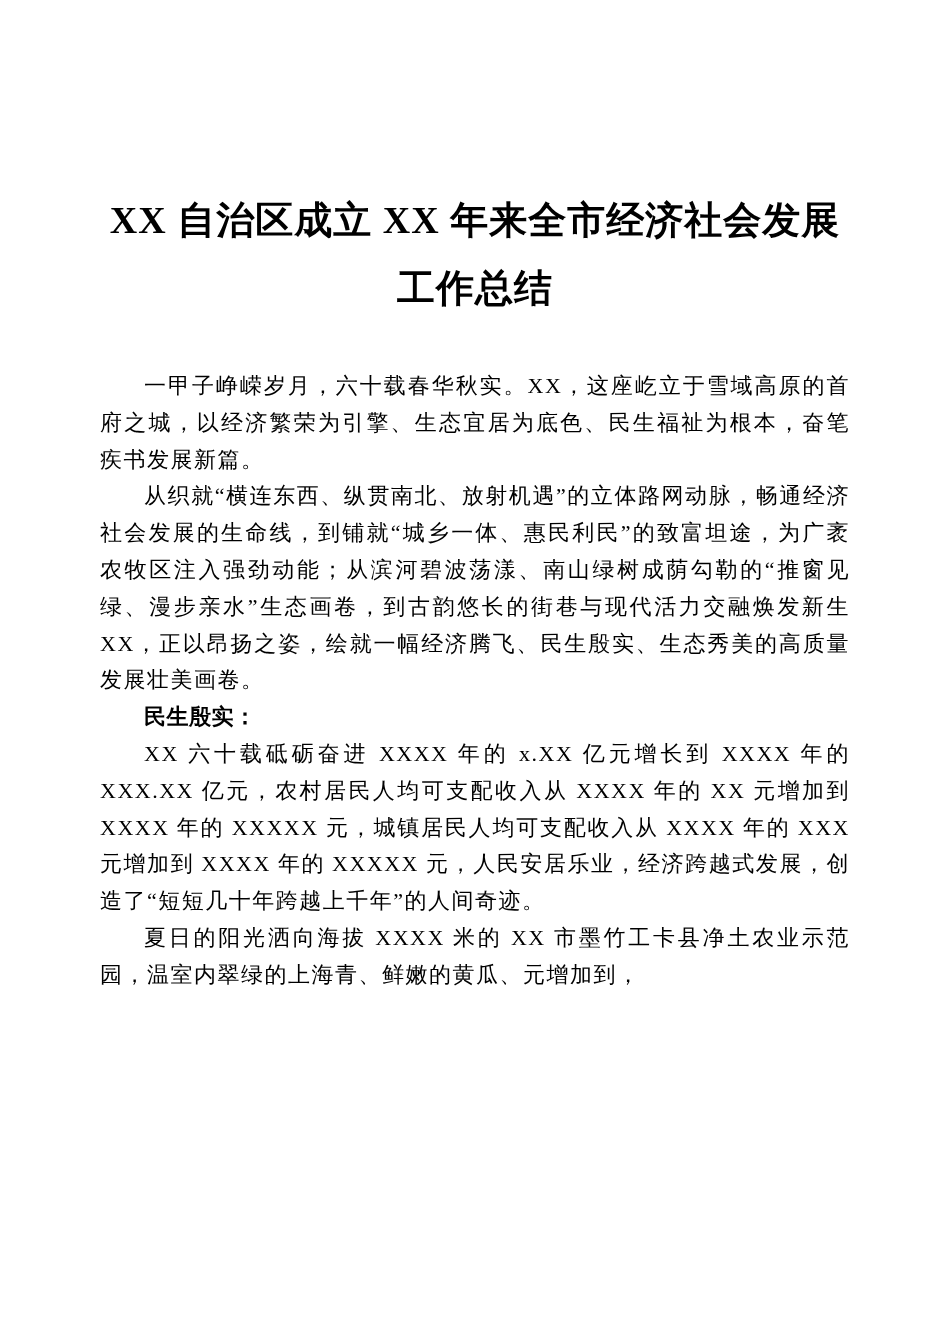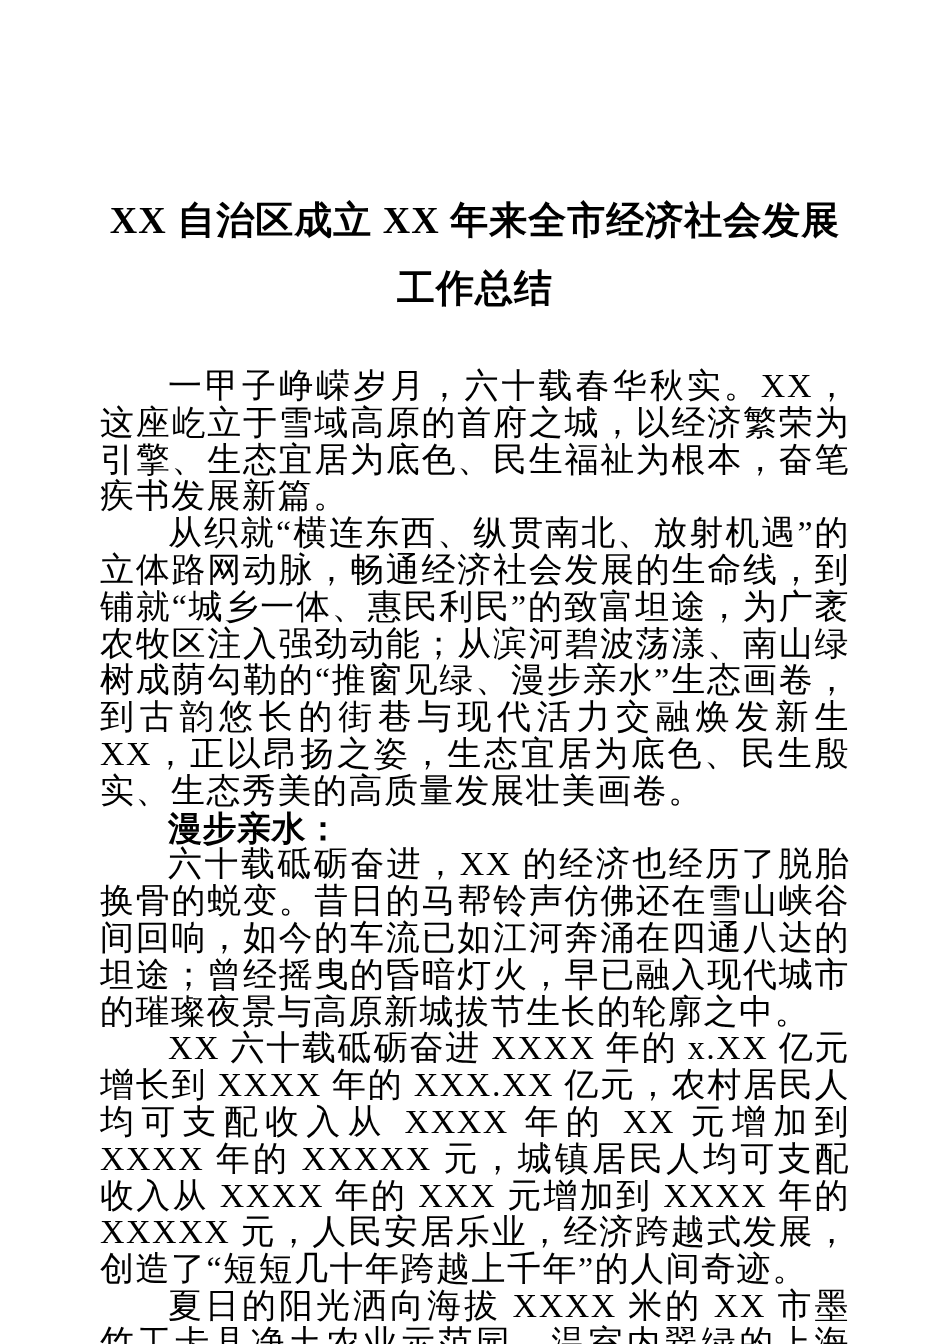--- a/index.html
+++ b/index.html
@@ -25,21 +25,21 @@
     font-family: "Liberation Serif", serif;
     font-size: 38px;
     font-weight: bold;
     line-height: 68px;
     text-align: center;
     margin: 0 0 46px 0;
     letter-spacing: 1px;
   }
   .doc-body p {
     margin: 0;
-    font-size: 34px;
+    font-size: 22px;
     line-height: 36.8px;
     text-align: justify;
     text-justify: inter-ideograph;
     text-indent: 2em;
     letter-spacing: 1.5px;
   }
   .doc-body p.para {
     font-family: "Liberation Serif", serif;
     font-weight: normal;
   }
@@ -51,19 +51,18 @@
   }
 </style>
 </head>
 <body>
 
 <div class="page">
   <h1 class="doc-title">XX 自治区成立 XX 年来全市经济社会发展工作总结</h1>
 
   <div class="doc-body">
     <p class="para">一甲子峥嵘岁月，六十载春华秋实。XX，这座屹立于雪域高原的首府之城，以经济繁荣为引擎、生态宜居为底色、民生福祉为根本，奋笔疾书发展新篇。</p>
-    <p class="para">从织就“横连东西、纵贯南北、放射机遇”的立体路网动脉，畅通经济社会发展的生命线，到铺就“城乡一体、惠民利民”的致富坦途，为广袤农牧区注入强劲动能；从滨河碧波荡漾、南山绿树成荫勾勒的“推窗见绿、漫步亲水”生态画卷，到古韵悠长的街巷与现代活力交融焕发新生 XX，正以昂扬之姿，生态宜居为底色、民生殷实、生态秀美的高质量发展壮美画卷。</p>
-    <p class="section-heading">漫步亲水：</p>
-    <p class="para">六十载砥砺奋进，XX 的经济也经历了脱胎换骨的蜕变。昔日的马帮铃声仿佛还在雪山峡谷间回响，如今的车流已如江河奔涌在四通八达的坦途；曾经摇曳的昏暗灯火，早已融入现代城市的璀璨夜景与高原新城拔节生长的轮廓之中。</p>
+    <p class="para">从织就“横连东西、纵贯南北、放射机遇”的立体路网动脉，畅通经济社会发展的生命线，到铺就“城乡一体、惠民利民”的致富坦途，为广袤农牧区注入强劲动能；从滨河碧波荡漾、南山绿树成荫勾勒的“推窗见绿、漫步亲水”生态画卷，到古韵悠长的街巷与现代活力交融焕发新生 XX，正以昂扬之姿，绘就一幅经济腾飞、民生殷实、生态秀美的高质量发展壮美画卷。</p>
+    <p class="section-heading">民生殷实：</p>
     <p class="para">XX 六十载砥砺奋进 XXXX 年的 x.XX 亿元增长到 XXXX 年的 XXX.XX 亿元，农村居民人均可支配收入从 XXXX 年的 XX 元增加到 XXXX 年的 XXXXX 元，城镇居民人均可支配收入从 XXXX 年的 XXX 元增加到 XXXX 年的 XXXXX 元，人民安居乐业，经济跨越式发展，创造了“短短几十年跨越上千年”的人间奇迹。</p>
     <p class="para">夏日的阳光洒向海拔 XXXX 米的 XX 市墨竹工卡县净土农业示范园，温室内翠绿的上海青、鲜嫩的黄瓜、元增加到，</p>
   </div>
 </div>
 
 </body></html>

